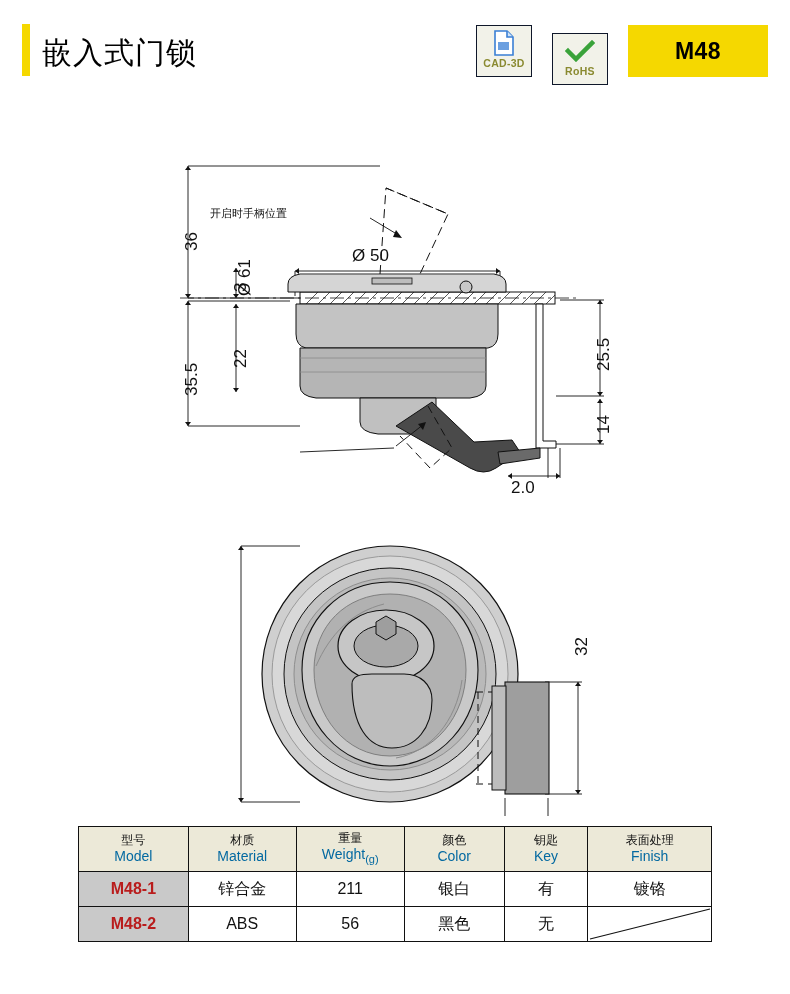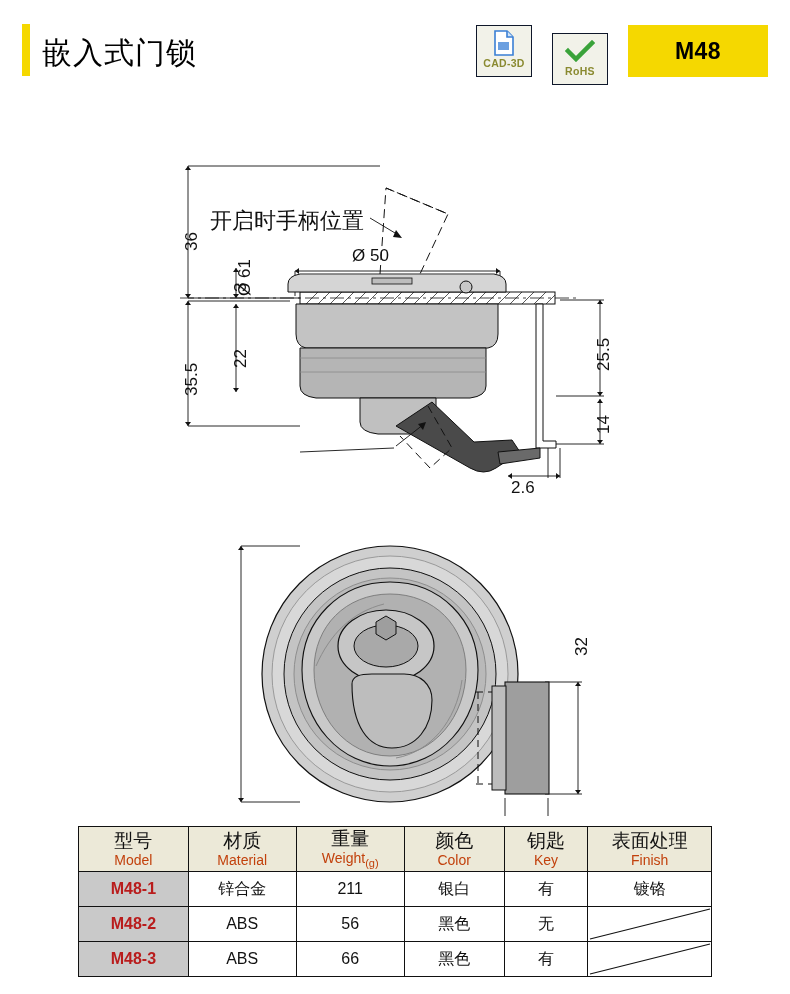--- a/index.html
+++ b/index.html
@@ -87,21 +87,21 @@
     font-size: 17px;
     color: #111;
     white-space: nowrap;
   }
   .dimtext.vert {
     transform: rotate(-90deg);
     transform-origin: left top;
   }
   .annot {
     position: absolute;
-    font-size: 22px;
+    font-size: 11px;
     color: #111;
     white-space: nowrap;
   }
 
   
   .spec-table {
     position: absolute;
     left: 78px;
     top: 826px;
     border-collapse: collapse;
@@ -114,22 +114,22 @@
     color: #111;
     padding: 0;
     height: 34px;
   }
   .spec-table thead th {
     background: #ece9d8;
     height: 44px;
     font-weight: normal;
     line-height: 1.15;
   }
-  .th-cn { font-size: 19px; display: block; }
-  .th-en { font-size: 14px; display: block; color: #c2410c; }
+  .th-cn { font-size: 12px; display: block; }
+  .th-en { font-size: 14px; display: block; color: #0369a1; }
   .th-sub { font-size: 11px; vertical-align: sub; }
   .spec-table td.model-cell {
     background: #c9c9c9;
     color: #b91c1c;
     font-weight: bold;
   }
   .spec-table td.plain { background: #ffffff; }
   .slash-cell { position: relative; background: #fff; }
   .slash-cell svg { position: absolute; left: 0; top: 0; }
 </style>
@@ -288,21 +288,21 @@
     </g>
   </svg>
 
   <div class="dimtext vert" style="left:182px; top:155px;">36</div>
   <div class="dimtext vert" style="left:231px; top:196px;">3</div>
   <div class="dimtext vert" style="left:231px; top:272px;">22</div>
   <div class="dimtext vert" style="left:182px; top:300px;">35.5</div>
   <div class="dimtext" style="left:352px; top:150px;">Ø 50</div>
   <div class="dimtext vert" style="left:594px; top:275px;">25.5</div>
   <div class="dimtext vert" style="left:594px; top:338px;">14</div>
-  <div class="dimtext" style="left:511px; top:382px;">2.6</div>
+  <div class="dimtext" style="left:511px; top:382px;">2.0</div>
 
   <div class="annot" style="left:210px; top:110px;">开启时手柄位置</div>
 
   <svg width="790" height="300" style="position:absolute;left:0;top:420px;">
     <g stroke="#111" fill="none">
 
       <g stroke-width="0.9">
         <line x1="241" y1="30" x2="241" y2="286"></line>
         <path d="M238 34 L241 30 L244 34" fill="#111" stroke="none"></path>
         <path d="M238 282 L241 286 L244 282" fill="#111" stroke="none"></path>
@@ -408,26 +408,14 @@
       <td class="plain">ABS</td>
       <td class="plain">56</td>
       <td class="plain">黑色</td>
       <td class="plain">无</td>
       <td class="slash-cell">
         <svg width="124" height="34" viewBox="0 0 124 34" preserveAspectRatio="none">
           <line x1="2" y1="32" x2="122" y2="2" stroke="#111" stroke-width="1.2"></line>
         </svg>
       </td>
     </tr>
-    <tr>
-      <td class="model-cell">M48-3</td>
-      <td class="plain">ABS</td>
-      <td class="plain">66</td>
-      <td class="plain">黑色</td>
-      <td class="plain">有</td>
-      <td class="slash-cell">
-        <svg width="124" height="34" viewBox="0 0 124 34" preserveAspectRatio="none">
-          <line x1="2" y1="32" x2="122" y2="2" stroke="#111" stroke-width="1.2"></line>
-        </svg>
-      </td>
-    </tr>
   </tbody>
 </table>
 
 </body></html>

